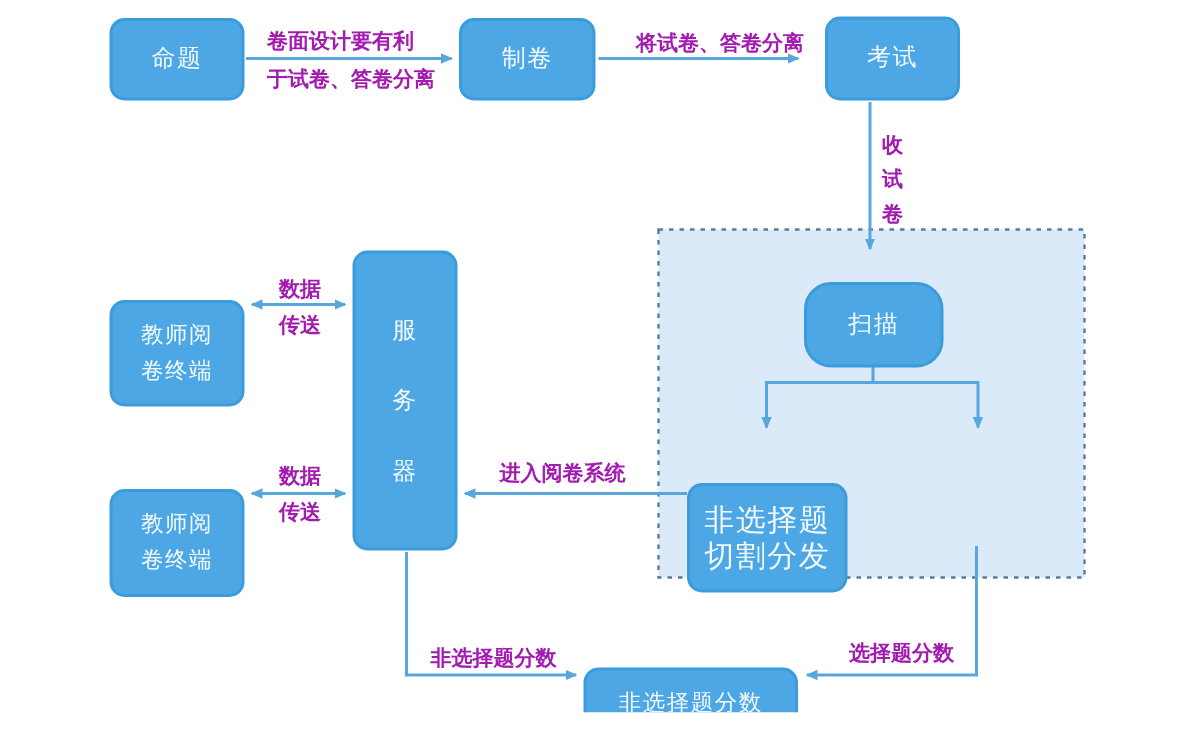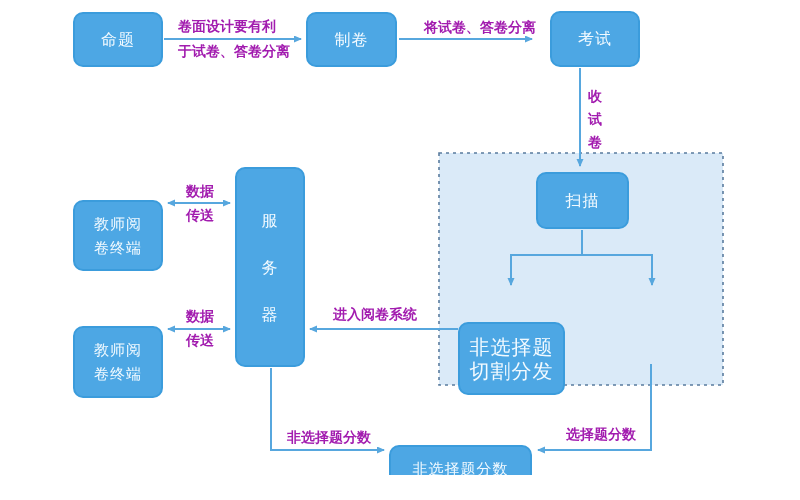--- a/index.html
+++ b/index.html
@@ -1,18 +1,18 @@
 <!DOCTYPE html>
 <html><head>
 <meta charset="utf-8">
 <style>
   html,body{margin:0;padding:0;background:#ffffff;}
   .canvas{
     position:relative;width:800px;height:475px;background:#ffffff;overflow:hidden;
-    font-family:Liberation Serif, serif;
+    font-family:Liberation Sans, sans-serif;
   }
   .layer-svg{position:absolute;left:0;top:0;z-index:1;}
   .node{
     position:absolute;z-index:2;
     background:#4DA7E4;border:2px solid #3B9CDC;border-radius:10px;
     color:#F2FAFF;font-size:16px;font-weight:500;letter-spacing:1px;
     display:flex;align-items:center;justify-content:center;text-align:center;
     box-sizing:border-box;white-space:pre-line;line-height:26px;
   }
   .node.tall{line-height:47px;}
@@ -48,21 +48,21 @@
       <path d="M168 329 H230" marker-start="url(#ah)" marker-end="url(#ah)"></path>
       <path d="M458 329 H310" marker-end="url(#ah)"></path>
       <path d="M271 368 V450 H384" marker-end="url(#ah)"></path>
       <path d="M651 364 V450 H538" marker-end="url(#ah)"></path>
     </g>
   </svg>
 
   <div class="node" style="left:73px;top:12px;width:90px;height:55px;">命题</div>
   <div class="node" style="left:306px;top:12px;width:91px;height:55px;">制卷</div>
   <div class="node" style="left:550px;top:11px;width:90px;height:56px;text-align:center;">考试</div>
-  <div class="node" style="left:536px;top:172px;width:93px;height:57px;">扫描</div>
+  <div class="node" style="left:536px;top:188px;width:93px;height:57px;border-radius:18px;">扫描</div>
   <div class="node compact" style="left:458px;top:290px;width:107px;height:73px;font-size:20px;">非选择题
 切割分发</div>
   <div class="node compact" style="left:73px;top:168px;width:90px;height:71px;font-size:15px;">教师阅
 卷终端</div>
   <div class="node compact" style="left:73px;top:294px;width:90px;height:72px;font-size:15px;">教师阅
 卷终端</div>
   <div class="node tall" style="left:235px;top:167px;width:70px;height:200px;">服
 务
 器</div>
   <div class="node compact" style="left:389px;top:413px;width:143px;height:72px;font-size:15px;">非选择题分数

